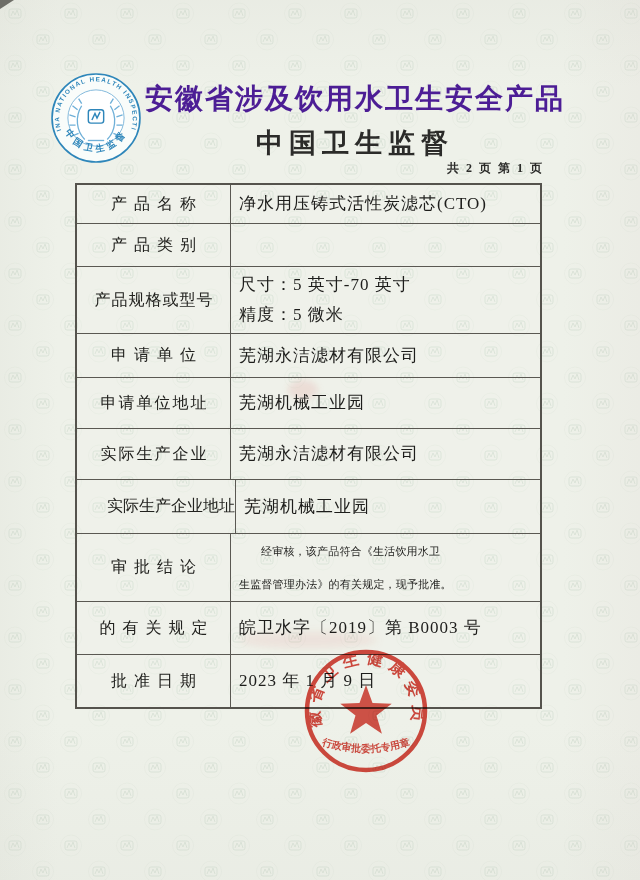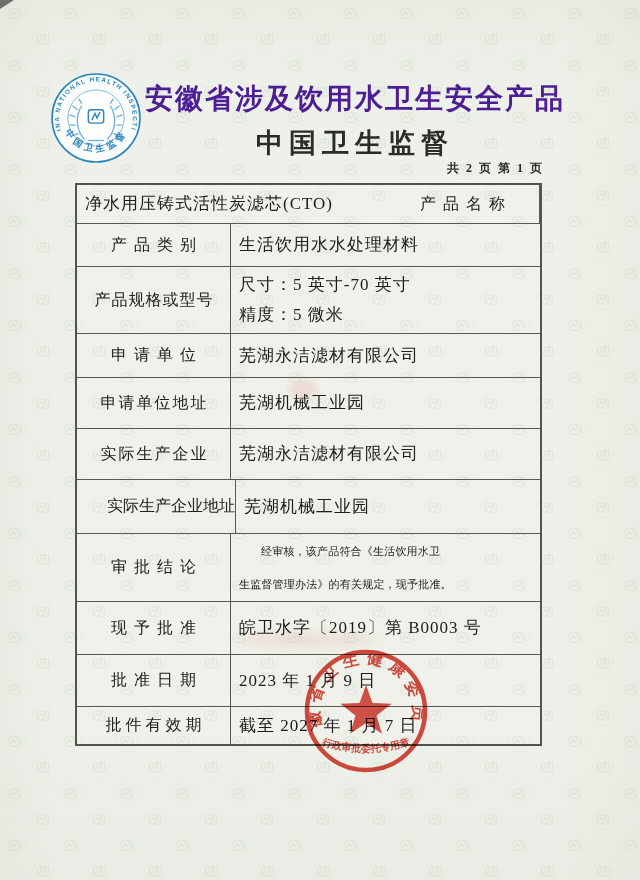--- a/index.html
+++ b/index.html
@@ -122,31 +122,28 @@
   <div class="title-block">
     <div class="title-line1">安徽省涉及饮用水卫生安全产品</div>
     <div class="title-line2">中国卫生监督</div>
   </div>
 
   <div class="page-info">共 2 页  第 1 页</div>
 
   <div class="approval-table">
 
     <div class="row r0">
+      <div class="cell label ls4">产品名称</div>
       <div class="cell value">
         <div class="vline">净水用压铸式活性炭滤芯(CTO)</div>
       </div>
-      <div class="cell label ls4">产品名称</div>
     </div>
 
     <div class="row r1">
       <div class="cell label ls4">产品类别</div>
-      <div class="cell value">
-        <div class="vline">生活饮用水水处理材料</div>
-      </div>
     </div>
 
     <div class="row r2">
       <div class="cell label ls7">产品规格或型号</div>
       <div class="cell value">
         <div class="vline">尺寸：5 英寸-70 英寸</div>
         <div class="vline">精度：5 微米</div>
       </div>
     </div>
 
@@ -180,39 +177,33 @@
 
     <div class="row r7">
       <div class="cell label ls4">审批结论</div>
       <div class="cell value value-small">
         <div class="vline ind">经审核，该产品符合《生活饮用水卫</div>
         <div class="vline">生监督管理办法》的有关规定，现予批准。</div>
       </div>
     </div>
 
     <div class="row r8">
-      <div class="cell label ls4">现予批准</div>
+      <div class="cell label ls4">的有关规定</div>
       <div class="cell value">
         <div class="vline">皖卫水字〔2019〕第 B0003 号</div>
       </div>
     </div>
 
     <div class="row r9">
       <div class="cell label ls4">批准日期</div>
       <div class="cell value">
         <div class="vline">2023 年 1 月 9 日</div>
       </div>
     </div>
 
-    <div class="row r10">
-      <div class="cell label ls5">批件有效期</div>
-      <div class="cell value">
-        <div class="vline">截至 2027 年 1 月 7 日</div>
-      </div>
-    </div>
 
   </div>
 </div>
 
 <svg class="stamp" width="138" height="138" viewBox="0 0 138 138">
   <defs>
     <path id="stampRing" d="M 25,85 A 47,47 0 1 1 113,85" fill="none"></path>
     <path id="stampBottom" d="M 25,103 Q 69,117 113,103" fill="none"></path>
   </defs>
   <circle cx="69" cy="69" r="59" fill="none" stroke="#d5382d" stroke-width="4.5"></circle>

